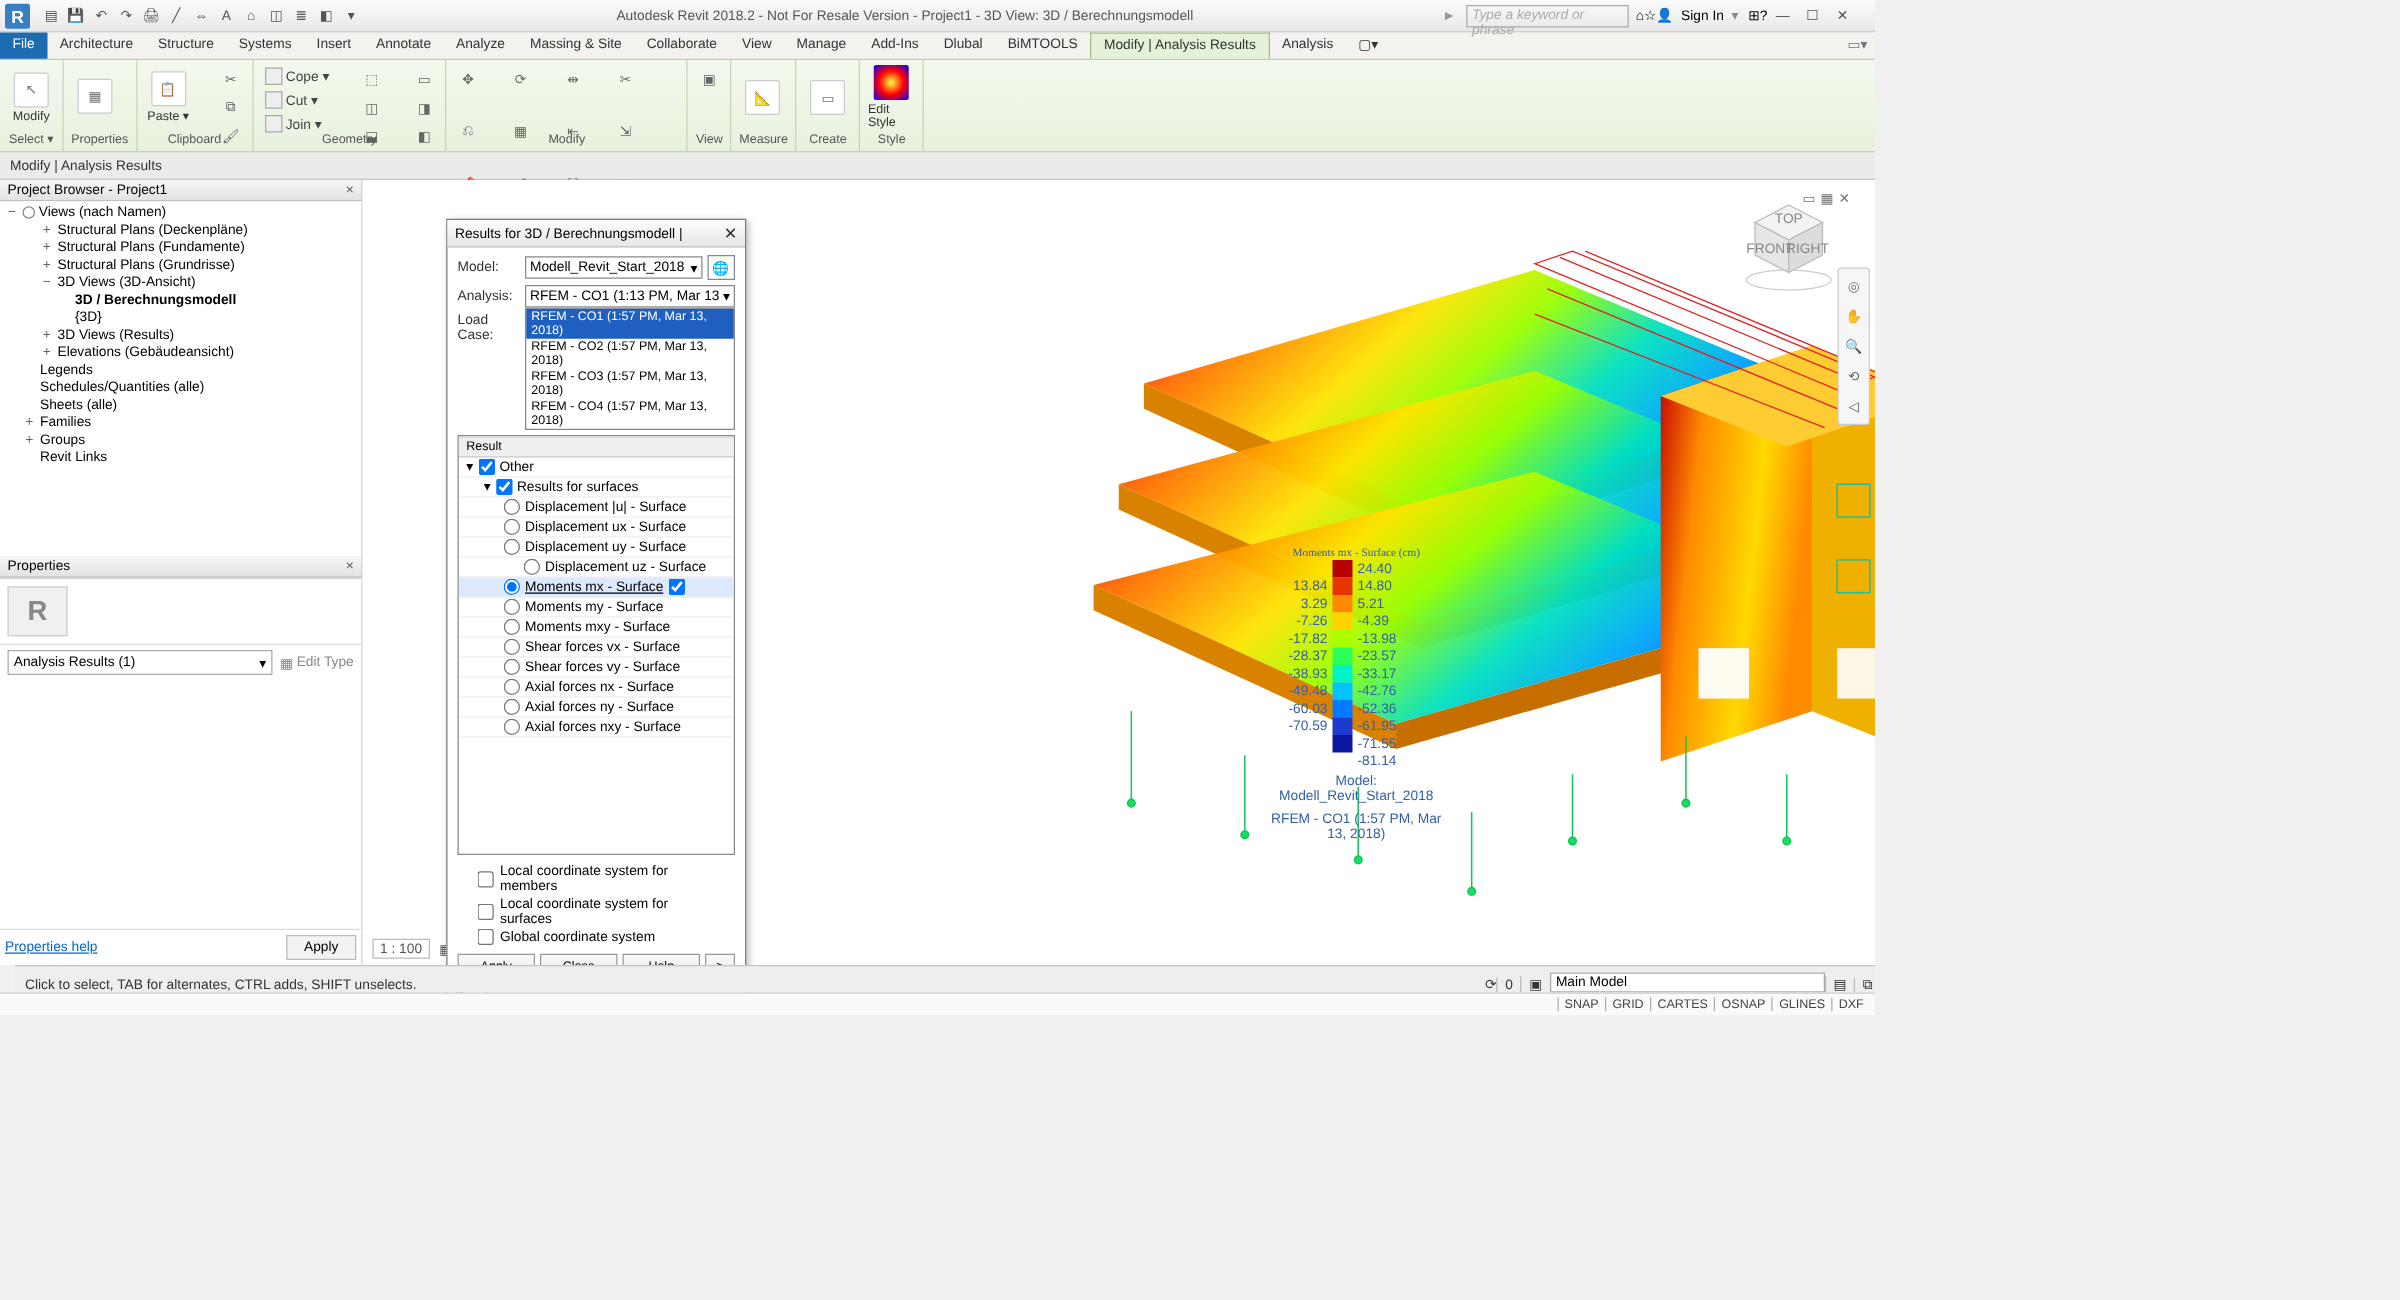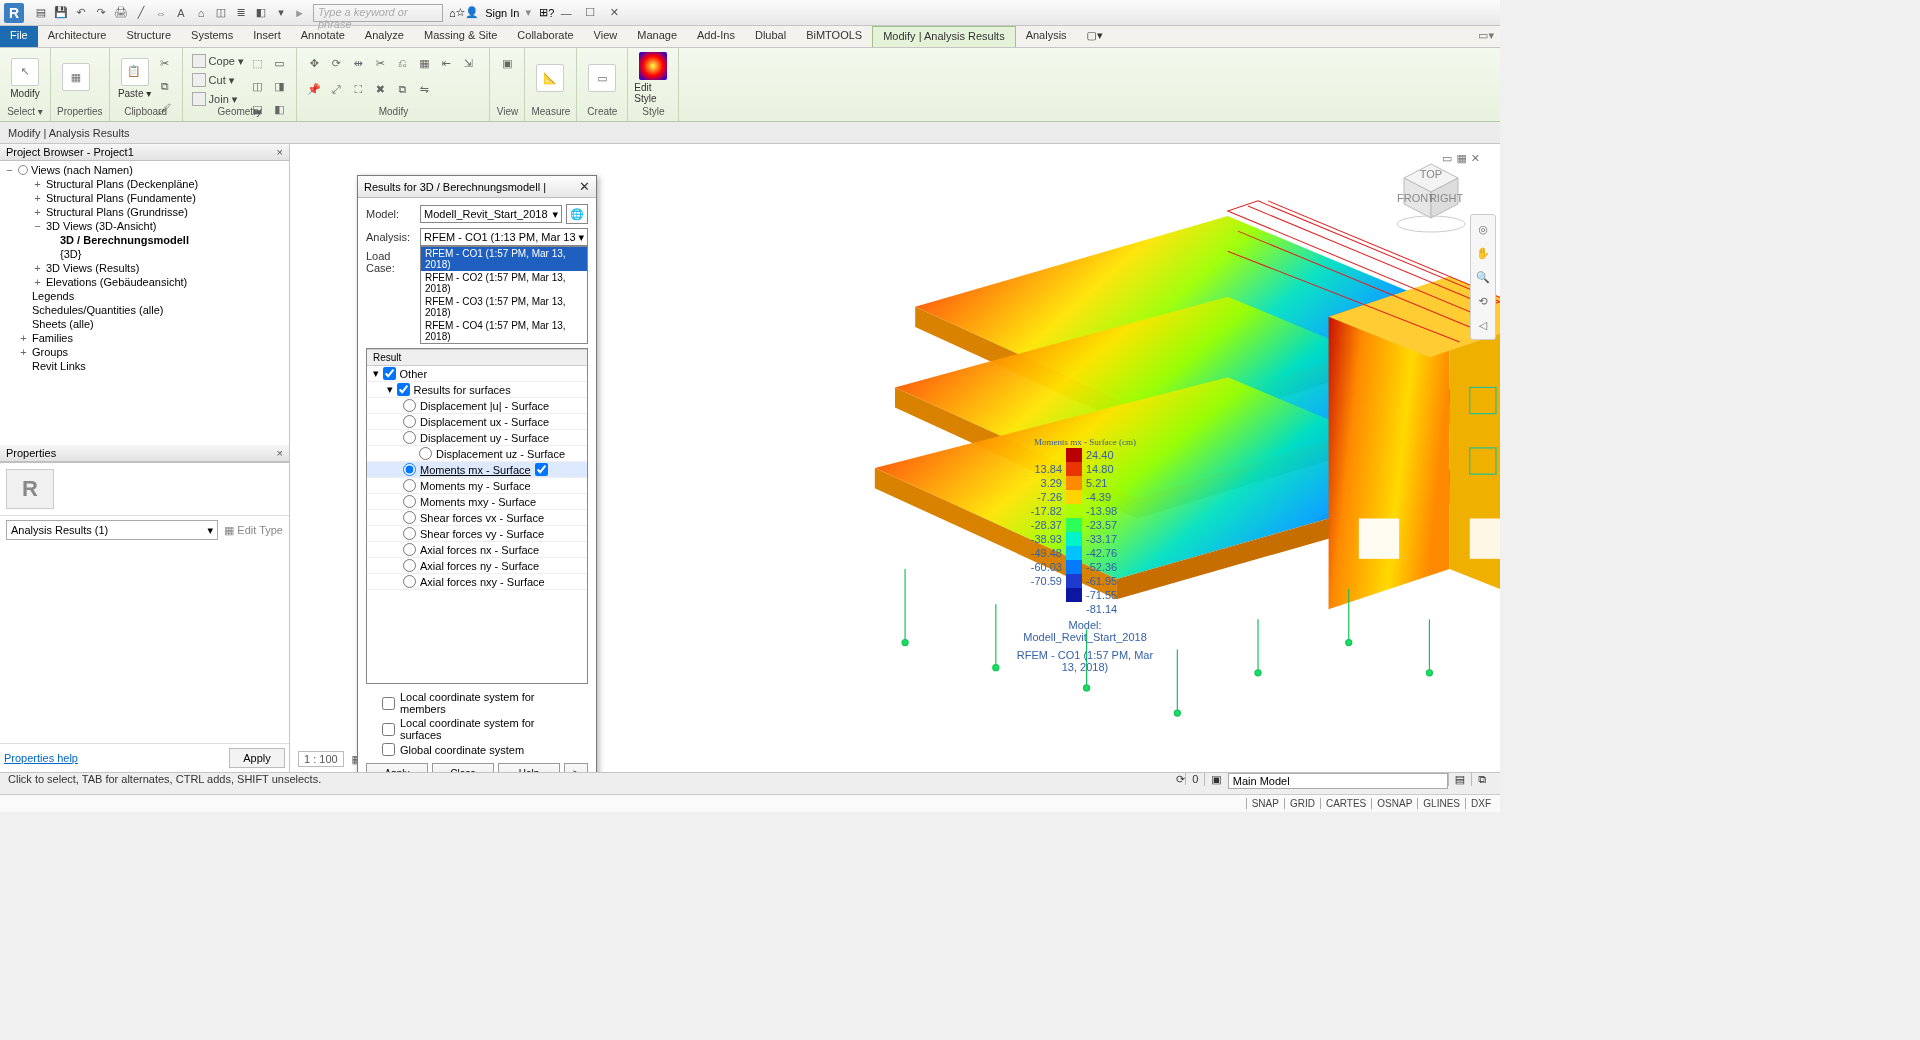--- a/index.html
+++ b/index.html
@@ -16,21 +16,21 @@
 
 
 .ribbon-tabs { height:22px; background:#f3f2ee; display:flex; border-bottom:1px solid #c5c5c5; }
 .ribbon-tabs .tab { padding:3px 10px; color:#333; cursor:pointer; }
 .ribbon-tabs .tab.file { background:#1d6cb2; color:#fff; }
 .ribbon-tabs .tab.active { background:#e4f3d7; border-top:1px solid #a3c08b; border-left:1px solid #a3c08b; border-right:1px solid #a3c08b;}
 
 
 .ribbon { height:74px; background:linear-gradient(#f3f9ed,#e8f1de); border-bottom:1px solid #b9c7ac; display:flex; }
 .panel { border-right:1px solid #c7d4ba; padding:2px 6px; display:flex; flex-direction:column; justify-content:space-between;}
-.panel-body { display:flex; gap:0; align-items:flex-start; min-height:54px; padding-top:2px;}
+.panel-body { display:flex; gap:20px; align-items:flex-start; min-height:54px; padding-top:2px;}
 .panel-label { font-size:10px; color:#555; text-align:center; padding-bottom:2px;}
 .bigbtn { width:38px; height:52px; display:flex; flex-direction:column; align-items:center; justify-content:center; gap:2px; cursor:pointer;}
 .bigbtn .ico { width:28px; height:28px; border:1px solid #ccc; background:#fff; border-radius:2px; display:flex; align-items:center; justify-content:center; color:#777;}
 .bigbtn .lbl { font-size:10px; color:#333;}
 .smbtn { width:22px; height:22px; border:1px solid transparent; display:flex; align-items:center; justify-content:center; cursor:pointer; color:#666;}
 .txtbtn { display:flex; align-items:center; gap:3px; height:18px; padding:0 3px; cursor:pointer; color:#444;}
 .txtbtn .mi { width:14px; height:14px; border:1px solid #aaa; background:#eee;}
 
 
 .options-bar { height:22px; background:#ebebeb; border-bottom:1px solid #c5c5c5; padding:2px 8px; color:#333; display:flex; align-items:center;}
@@ -84,21 +84,21 @@
 .dlg .rt-row .end { margin-left:auto;}
 .dlg .checks { padding-top:6px;}
 .dlg .checks label { display:flex; align-items:center; gap:5px; padding:1px 16px; font-size:10px;}
 .dlg .btnrow { display:flex; gap:4px; margin-top:6px;}
 .dlg .btnrow button { flex:1; height:20px; border:1px solid #999; background:linear-gradient(#fafafa,#e7e7e7); cursor:pointer; font-size:10px;}
 .dlg .btnrow .sq { flex:0 0 24px;}
 .dlg-status { border-top:1px solid #bbb; padding:2px 6px; font-size:10px; color:#333; position:relative;}
 .dlg-status .grip { position:absolute; right:2px; bottom:1px; color:#999; font-size:9px;}
 
 
-.statusbar { position:absolute; left:0; bottom:18px; height:22px; width:100%; background:#eee; border-top:1px solid #c5c5c5; display:flex; align-items:flex-start; padding:0 8px; color:#333;}
+.statusbar { position:absolute; left:12px; bottom:18px; height:22px; width:100%; background:#eee; border-top:1px solid #c5c5c5; display:flex; align-items:flex-end; padding:0 8px; color:#333;}
 .statusbar .filler { flex:1;}
 .statusbar .seg { padding:0 6px; border-left:1px solid #bbb;}
 .statusbar input.model { width:220px; height:16px; border:1px solid #aaa; padding:1px 4px;}
 .task-bar { position:absolute; left:0; bottom:0; height:18px; width:100%; background:#fafafa; border-top:1px solid #ccc; display:flex; align-items:center; justify-content:flex-end; padding:0 4px; gap:0; color:#444;}
 .task-bar .tb { border-left:1px solid #aaa; padding:0 5px; font-size:10px;}
 
 
 .legend { position:absolute; left:740px; top:290px; font-size:9px; color:#3560a8;}
 .legend .row { display:flex; align-items:center; height:14px;}
 .legend .swatch { width:16px; height:14px;}
@@ -125,20 +125,21 @@
     <div class="qbtn">🖨</div>
     <div class="qbtn">╱</div>
     <div class="qbtn">⇔</div>
     <div class="qbtn">A</div>
     <div class="qbtn">⌂</div>
     <div class="qbtn">◫</div>
     <div class="qbtn">≣</div>
     <div class="qbtn">◧</div>
     <div class="qbtn">▾</div>
   </div>
+  <div class="title">Autodesk Revit 2018.2 - Not For Resale Version -    Project1 - 3D View: 3D / Berechnungsmodell</div>
   <span style="color:#999;margin-right:2px;">►</span>
   <div class="search-box">Type a keyword or phrase</div>
   <div class="qbtn">⌂</div>
   <div class="qbtn">☆</div>
   <div class="qbtn">👤</div>
   <span style="padding:0 6px;cursor:pointer;">Sign In</span>
   <span style="color:#888;">▾</span>
   <div class="qbtn" style="margin-left:8px;">⊞</div>
   <div class="qbtn">?</div>
   <div class="wbtn">—</div>

